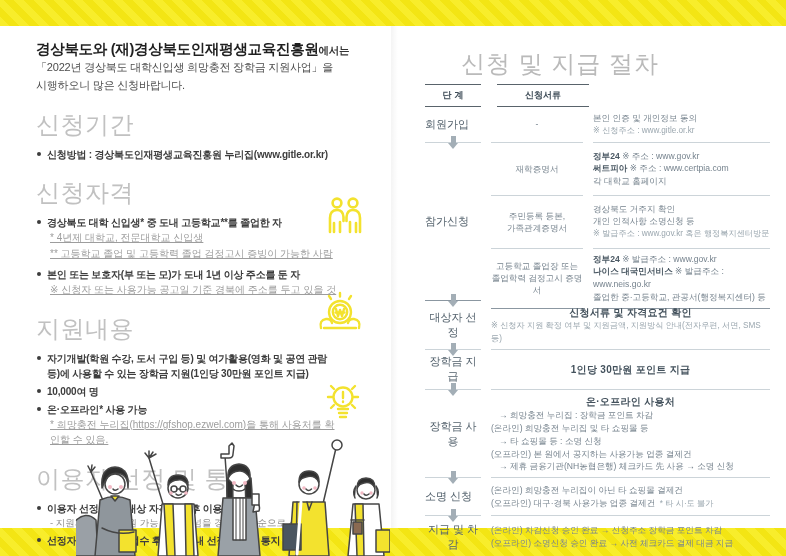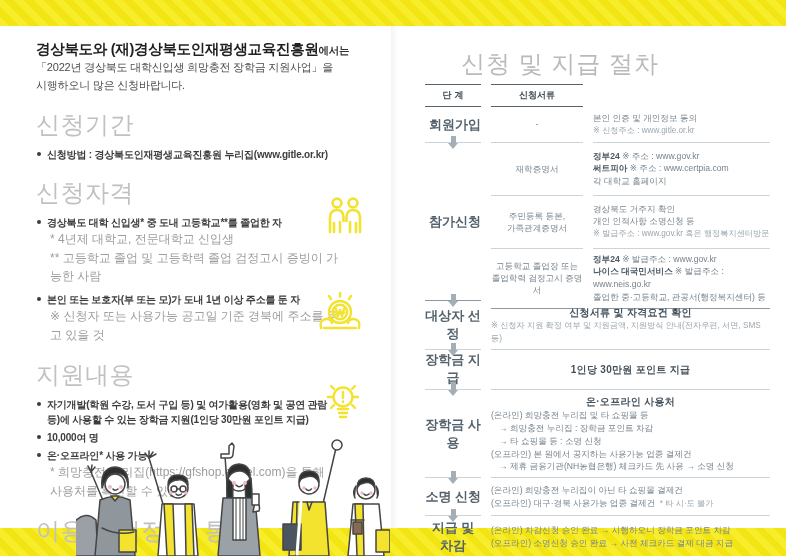--- a/index.html
+++ b/index.html
@@ -18,35 +18,35 @@
 
   
   .left{position:absolute;left:36px;top:40px;width:356px;z-index:2;}
   .intro-lead{font-size:14.5px;font-weight:bold;color:#1f1f1f;letter-spacing:-0.3px;}
   .intro-lead .rest{font-size:10.5px;font-weight:bold;color:#333;}
   .intro-line{font-size:11px;color:#4c4c4c;line-height:1.6;letter-spacing:-0.2px;}
   h2.sec{font-size:24px;color:#c1c1c1;font-weight:400;margin:15px 0 6px;letter-spacing:0.5px;}
   .bullet{position:relative;padding-left:11px;font-size:10px;font-weight:bold;color:#3d3d3d;
     line-height:1.5;margin-top:3px;max-width:292px;letter-spacing:-0.2px;}
   .bullet::before{content:"";position:absolute;left:1px;top:5px;width:4px;height:4px;border-radius:50%;background:#3d3d3d;}
-  .subnote{padding-left:14px;font-size:12px;color:#9d9d9d;line-height:1.55;max-width:290px;}
+  .subnote{padding-left:14px;font-size:10px;color:#9d9d9d;line-height:1.55;max-width:290px;text-decoration:underline;}
   .subdash{padding-left:14px;font-size:9.5px;color:#8d8d8d;line-height:1.5;}
   .licon{position:absolute;z-index:2;}
 
   
   .rtitle{position:absolute;left:446px;top:48px;font-size:24px;color:#bababa;font-weight:400;z-index:2;letter-spacing:1px;margin-left:15px;}
   .tbl{position:absolute;left:425px;top:84px;width:345px;z-index:2;font-size:8.6px;color:#76838e;}
-  .thead{display:grid;grid-template-columns:56px 92px 1fr;column-gap:10px;}
+  .thead{display:grid;grid-template-columns:56px 92px 1fr;column-gap:16px;}
   .thead>div{border-top:1px solid #59636b;border-bottom:1px solid #59636b;
     text-align:center;font-weight:bold;color:#3e4c57;font-size:9px;padding:4px 0;}
   .ls3{letter-spacing:3px;text-indent:3px;}
   .trow{display:grid;grid-template-columns:56px 92px 1fr;column-gap:10px;align-items:center;}
   .trow.merged{grid-template-columns:56px 1fr;}
-  .stage{position:relative;align-self:stretch;display:flex;align-items:flex-end;justify-content:center;
-    text-align:center;font-weight:bold;color:#54626d;font-size:13px;}
+  .stage{position:relative;align-self:stretch;display:flex;align-items:flex-start;justify-content:center;
+    text-align:center;font-weight:normal;color:#54626d;font-size:11px;}
   .docs{text-align:center;line-height:1.4;align-self:center;}
   .content{line-height:1.5;padding:4px 0;align-self:center;}
   .cl b{color:#4a5863;}
   .note{color:#9ba7af;font-size:8.2px;}
   .ctitle{text-align:center;font-weight:bold;color:#44525d;font-size:10px;letter-spacing:0.3px;}
   .center{}
   .ind{padding-left:8px;}
   .bl{border-bottom:1px solid #ccd4d9;align-self:stretch;display:flex;flex-direction:column;justify-content:center;}
   .bd{border-bottom:1px solid #8b97a1;align-self:stretch;display:flex;flex-direction:column;justify-content:center;}
   .subwrap{align-self:stretch;display:flex;flex-direction:column;}
@@ -283,22 +283,22 @@
     </div>
   </div>
 
   <div class="trow merged r-use">
     <div class="stage bl">
       <span>장학금 사용</span>
       <span class="arrow"></span>
     </div>
     <div class="content bl">
       <div class="ctitle">온·오프라인 사용처</div>
+      <div class="cl ind">→ 희망충전 누리집 : 장학금 포인트 차감</div>
       <div class="cl">(온라인) 희망충전 누리집 및 타 쇼핑몰 등</div>
-      <div class="cl ind">→ 희망충전 누리집 : 장학금 포인트 차감</div>
       <div class="cl ind">→ 타 쇼핑몰 등 : 소명 신청</div>
       <div class="cl">(오프라인) 본 원에서 공지하는 사용가능 업종 결제건</div>
       <div class="cl ind">→ 제휴 금융기관(NH농협은행) 체크카드 先 사용 → 소명 신청</div>
     </div>
   </div>
 
   <div class="trow merged r-vind">
     <div class="stage bl">
       <span>소명 신청</span>
       <span class="arrow"></span>
@@ -307,17 +307,17 @@
       <div class="cl">(온라인) 희망충전 누리집이 아닌 타 쇼핑몰 결제건</div>
       <div class="cl"><span>(오프라인) 대구·경북 사용가능 업종 결제건</span><span class="note" style="white-space:pre;">  * 타 시·도 불가</span></div>
     </div>
   </div>
 
   <div class="trow merged r-ded">
     <div class="stage bl">
       <span>지급 및 차감</span>
     </div>
     <div class="content bl">
-      <div class="cl">(온라인) 차감신청 승인 완료 → 시행하오니 장학금 포인트 차감</div>
+      <div class="cl">(온라인) 차감신청 승인 완료 → 신청주소 장학금 포인트 차감</div>
       <div class="cl">(오프라인) 소명신청 승인 완료 → 사전 체크카드 결제 대금 지급</div>
     </div>
   </div>
 </div>
 
 </body></html>

